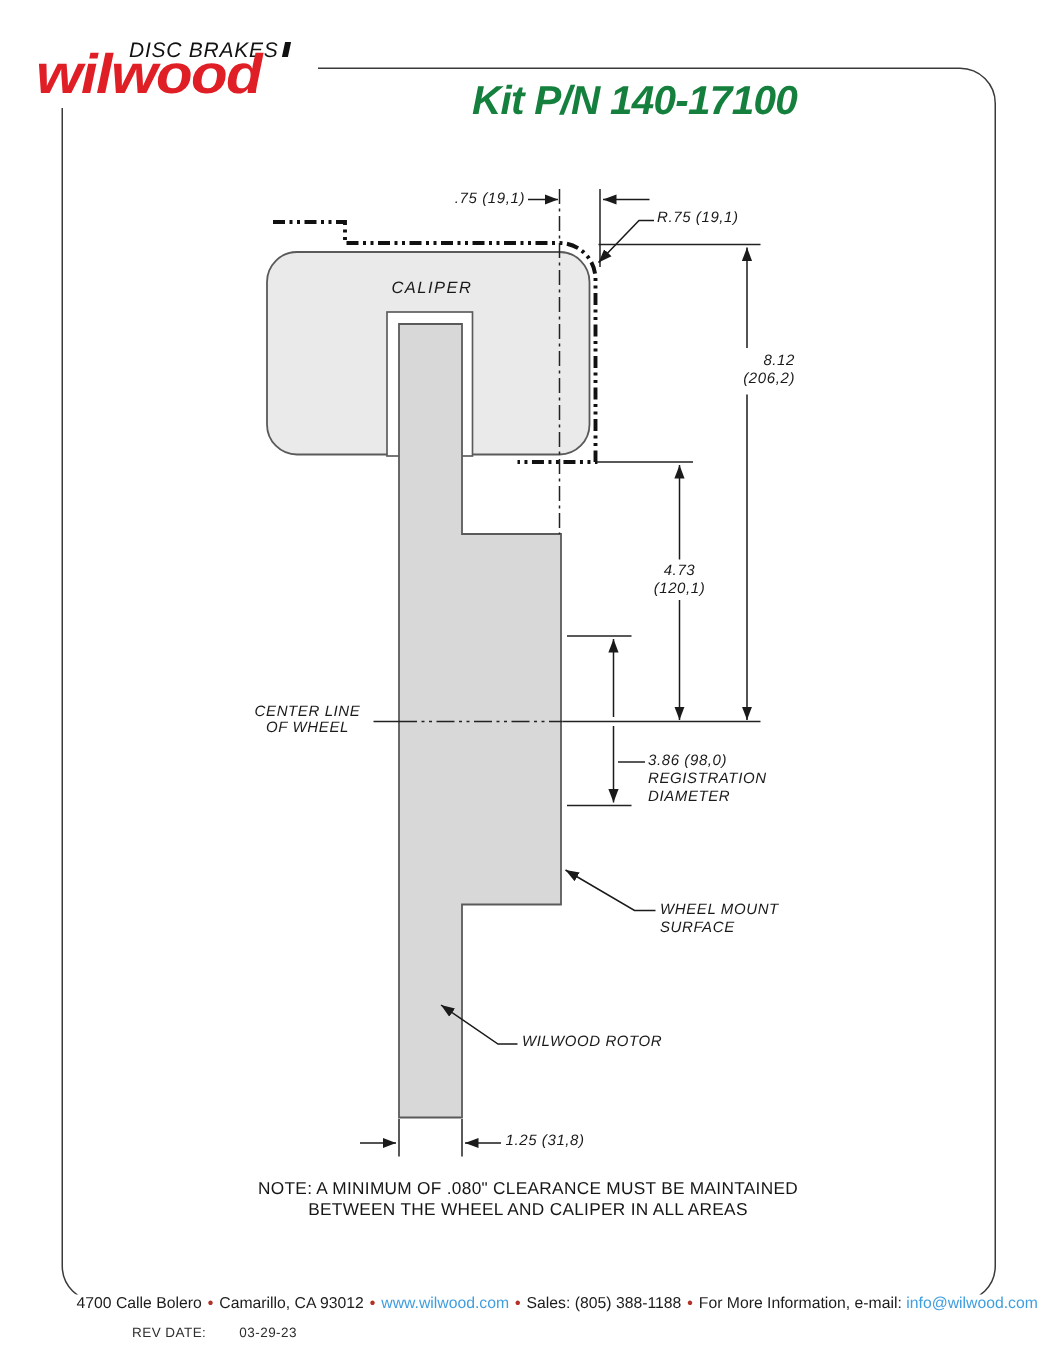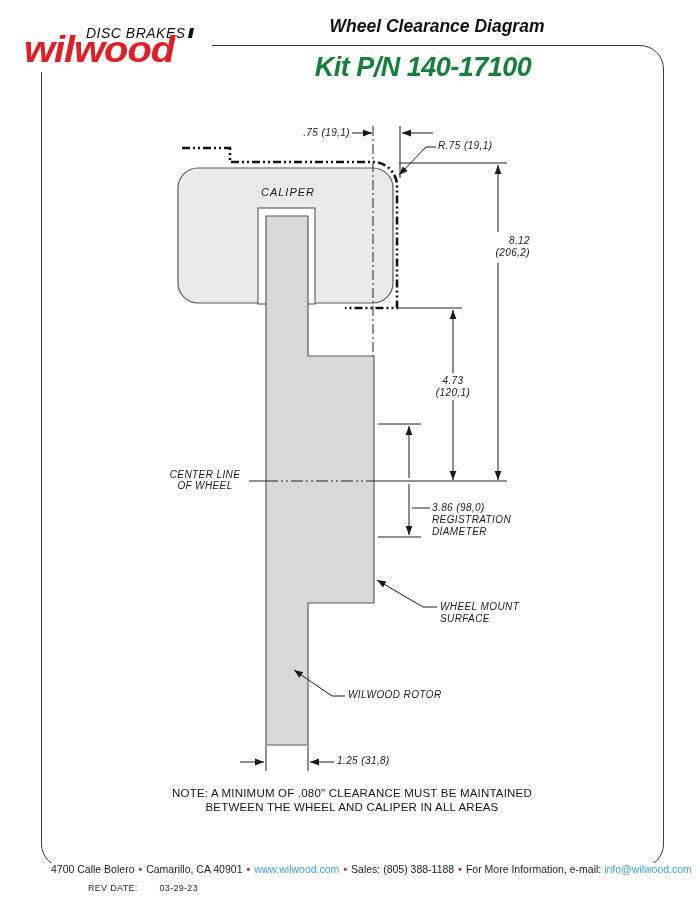--- a/index.html
+++ b/index.html
@@ -84,21 +84,20 @@
 <body>
 
 <div class="page">
 
   <div class="frame"></div>
 
   <div class="logo-box">
     <div class="logo-tagline"><span>DISC BRAKES</span><span class="logo-tagline-bar"></span></div>
     <div class="logo-wordmark">wilwood</div>
   </div>
-  <div class="doc-title">Wheel Clearance Diagram</div>
   <div class="kit-title">Kit P/N 140-17100</div>
 
   <svg class="diagram-svg" width="700" height="906" viewBox="0 0 700 906">
     <defs>
       <marker id="arrow" markerUnits="userSpaceOnUse" markerWidth="12" markerHeight="10" refX="9" refY="4" orient="auto">
         <path d="M0,0.6 L9,4 L0,7.4 Z" fill="#1a1a1a"></path>
       </marker>
     </defs>
 
     <rect x="178" y="168" width="215" height="135" rx="20" fill="#eaeaea" stroke="#5a5a5a" stroke-width="1.2"></rect>
@@ -168,20 +167,20 @@
   <div class="dim rotor-label">WILWOOD ROTOR</div>
   <div class="dim dim-125">1.25 (31,8)</div>
 
   <div class="note">
     <span>NOTE: A MINIMUM OF .080" CLEARANCE MUST BE MAINTAINED</span><br>
     <span>BETWEEN THE WHEEL AND CALIPER IN ALL AREAS</span>
   </div>
 
   <div class="footer-line">
     <span class="inner">
-      <span>4700 Calle Bolero</span><span class="bullet">•</span><span>Camarillo, CA 40901</span><span class="bullet">•</span><span class="flink">www.wilwood.com</span><span class="bullet">•</span><span>Sales: (805) 388-1188</span><span class="bullet">•</span><span>For More Information, e-mail:</span>&nbsp;<span class="flink">info@wilwood.com</span>
+      <span>4700 Calle Bolero</span><span class="bullet">•</span><span>Camarillo, CA 93012</span><span class="bullet">•</span><span class="flink">www.wilwood.com</span><span class="bullet">•</span><span>Sales: (805) 388-1188</span><span class="bullet">•</span><span>For More Information, e-mail:</span>&nbsp;<span class="flink">info@wilwood.com</span>
     </span>
   </div>
   <div class="rev-date">
     <span>REV DATE:</span><span class="val">03-29-23</span>
   </div>
 
 </div>
 
 </body></html>

